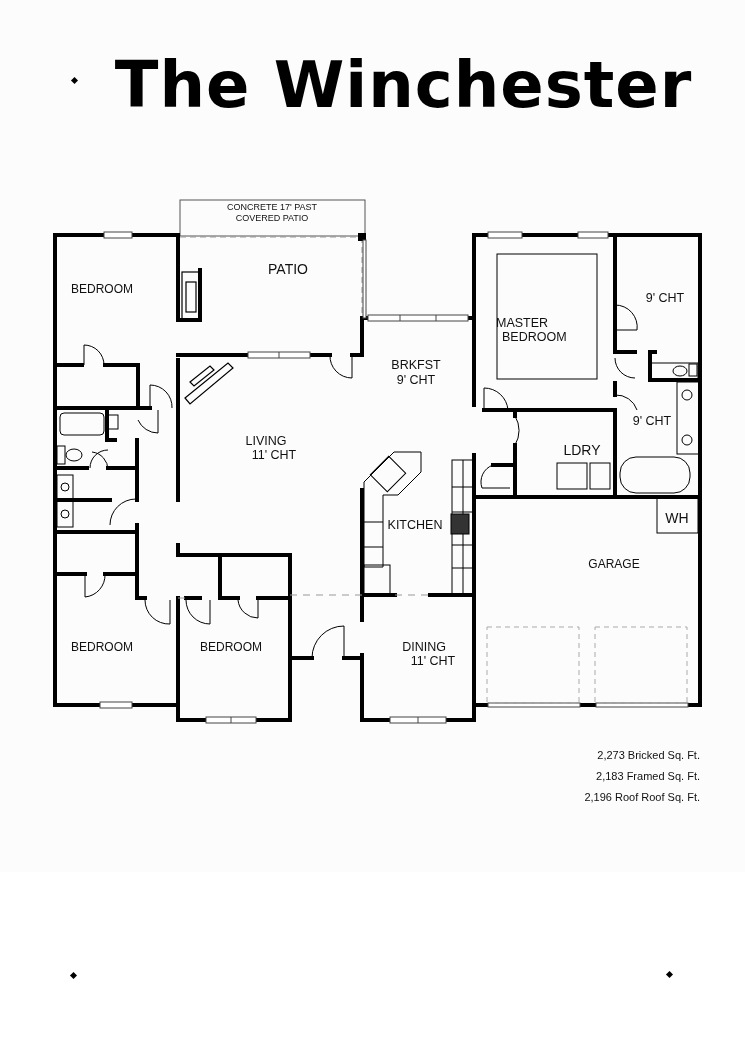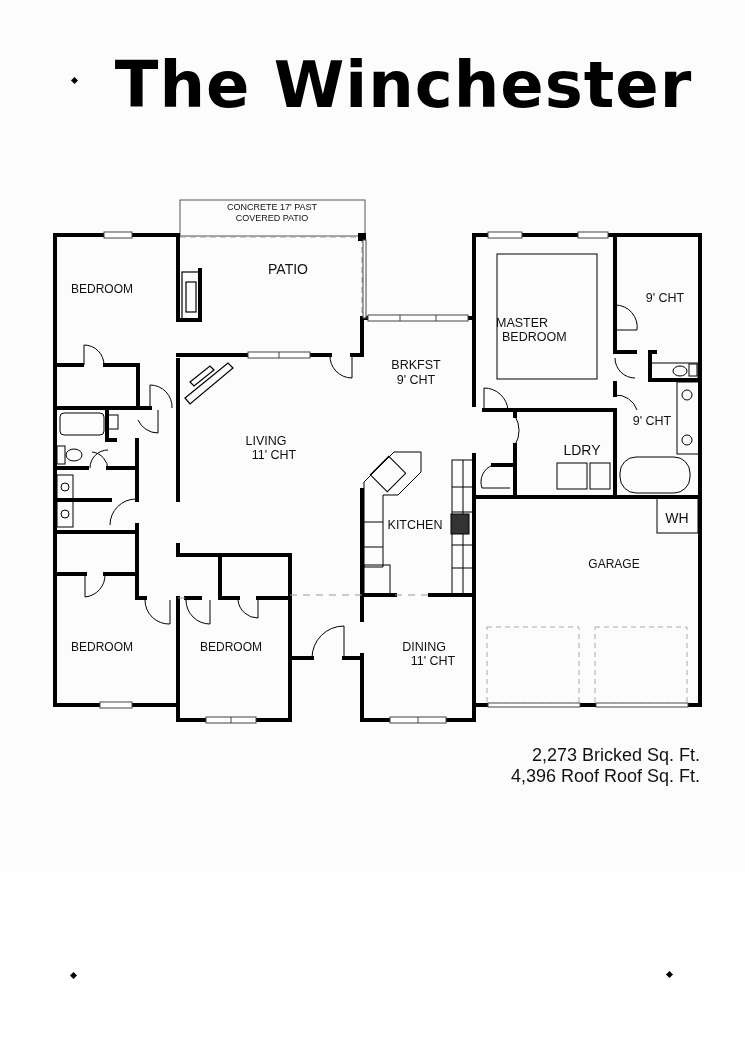--- a/index.html
+++ b/index.html
@@ -2,21 +2,21 @@
 <html><head>
 <meta charset="utf-8">
 <style>
   html, body { margin:0; padding:0; }
   body { width:745px; height:1053px; background:#ffffff; position:relative; overflow:hidden; font-family:"Liberation Sans", sans-serif; }
   .plan-bg { position:absolute; left:0; top:0; width:745px; height:872px; background:#fcfcfc; }
   .title { position:absolute; left:0; top:42px; width:745px; text-align:center; font-family:"DejaVu Sans", sans-serif; font-weight:bold; font-size:64px; letter-spacing:1px; color:#000; line-height:86px;margin-left:31px; }
   .diamond { position:absolute; width:5px; height:5px; background:#000; transform:rotate(45deg); }
   svg.plan { position:absolute; left:0; top:0; }
   .lbl { font-family:"Liberation Sans", sans-serif; fill:#111; }
-  .stats { position:absolute; right:45px; top:745px; text-align:right; font-family:"Liberation Sans", sans-serif; font-size:18px; color:#111; line-height:21px; }
+  .stats { position:absolute; right:45px; top:745px; text-align:right; font-family:"Liberation Sans", sans-serif; font-size:11px; color:#111; line-height:21px; }
   .stats div { white-space:pre; }
 </style>
 </head>
 <body>
 
 <div class="plan-bg"></div>
 
 <div class="title">The Winchester</div>
 
 <div class="diamond" style="left:72px;top:78px;"></div>
@@ -217,14 +217,15 @@
   <text class="lbl" x="677" y="523" font-size="14" text-anchor="middle">WH</text>
   <text class="lbl" x="614" y="568" font-size="12" text-anchor="middle">GARAGE</text>
   <text class="lbl" x="102" y="651" font-size="12" text-anchor="middle">BEDROOM</text>
   <text class="lbl" x="231" y="651" font-size="12" text-anchor="middle">BEDROOM</text>
   <text class="lbl" x="424" y="651" font-size="12.5" text-anchor="middle">DINING</text>
   <text class="lbl" x="433" y="665" font-size="12.5" text-anchor="middle">11' CHT</text>
 </svg>
 
 <div class="stats">
   <div><span>2,273</span><span> Bricked Sq. Ft.</span></div>
-  <div><span>4,396</span> <span>Roof Roof Sq. Ft.</span></div>
+  <div><span>2,183</span><span> Framed Sq. Ft.</span></div>
+  <div><span>2,196</span> <span>Roof Roof Sq. Ft.</span></div>
 </div>
 
 </body></html>

